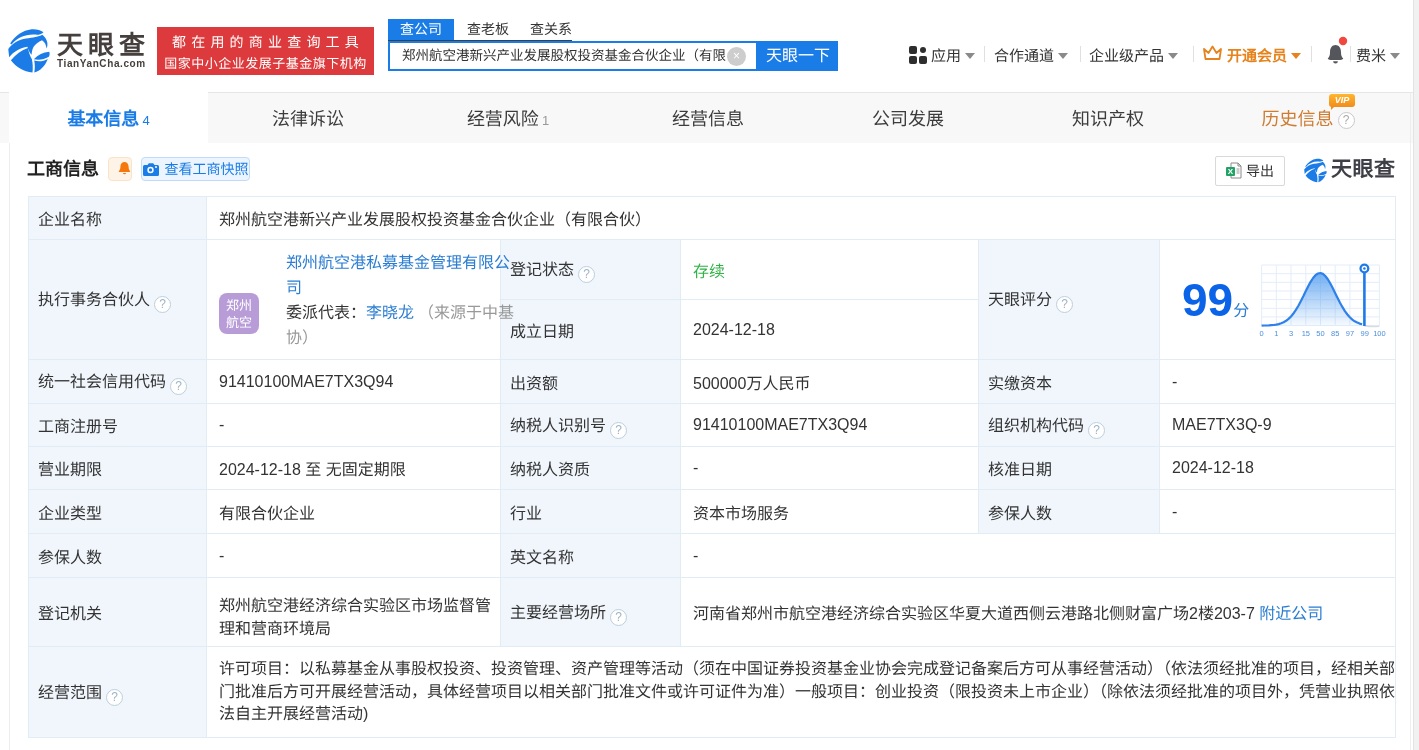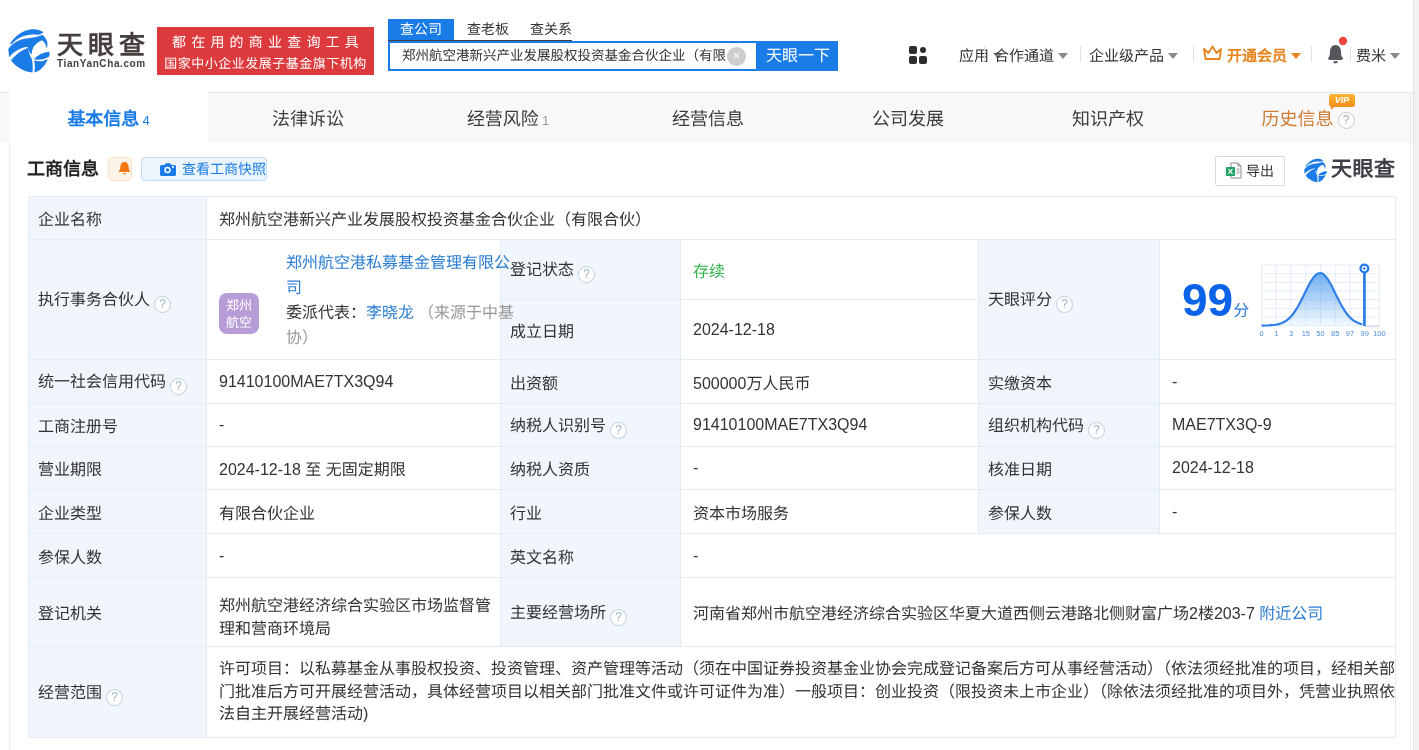--- a/index.html
+++ b/index.html
@@ -42,22 +42,22 @@
 #sideR { left:1410px; top:92px; width:1px; height:658px; background:#ededed; }
 
 .vip-badge { left:1329px; top:94px; width:26px; height:13px; border-radius:3px;
   background:linear-gradient(180deg,#ffb62e,#f08c1c); color:#fff; font-size:9px; font-weight:bold;
   font-style:italic; text-align:center; line-height:13px; }
 .vip-badge:after { content:""; position:absolute; left:2px; top:12px; border-left:4px solid #f08c1c;
   border-bottom:4px solid transparent; }
 
 .sec-title { left:27px; top:160px; font-size:18px; line-height:18px; font-weight:bold; color:#222; }
 .bellbox { left:108px; top:157px; width:24px; height:24px; background:#fef3e7; border:1px solid #fbe3c8; border-radius:4px; }
-.snapbtn { left:141px; top:157px; width:126px; height:24px; background:#ecf5fe; border:1px solid #bedcf9; border-radius:4px;
-  font-size:14px; color:#1a7ce6; line-height:22px; text-align:right; }
+.snapbtn { left:141px; top:157px; width:109px; height:24px; background:#ecf5fe; border:1px solid #bedcf9; border-radius:4px;
+  font-size:14px; color:#1a7ce6; line-height:22px; text-align:center; }
 .exportbtn { left:1215px; top:156px; width:70px; height:30px; background:#fff; border:1px solid #d9d9d9; border-radius:2px;
   font-size:14px; color:#333; line-height:28px; text-align:center; }
 .wlogo-txt { left:1331px; top:158px; font-size:21px; line-height:21px; font-weight:bold; color:#3f3f47; letter-spacing:0.5px; }
 
 table { border-collapse:collapse; table-layout:fixed; }
 #bigtable { position:absolute; left:28px; top:196px; width:1367px; }
 #bigtable th, #bigtable td { border:1px solid #e2ecf4; font-size:16px; font-weight:normal;
   color:#333; text-align:left; vertical-align:middle; padding:4px 12px; }
 #bigtable th { background:#f0f6fc; padding-left:9px; padding-right:4px; }
 .q { display:inline-block; width:17px; height:17px; border:1px solid #bccfde; border-radius:50%;
@@ -93,21 +93,21 @@
   <div class="abs stabline"></div>
   <div class="abs sinput">郑州航空港新兴产业发展股权投资基金合伙企业（有限</div>
   <div class="abs sclear">×</div>
   <div class="abs sbtn">天眼一下</div>
   <svg class="abs" style="left:909px; top:46px;" width="18" height="18" viewBox="0 0 18 18" fill="#2e2e2e">
     <rect x="0" y="0" width="8" height="8" rx="2"></rect>
       <rect x="11" y="1" width="6" height="6" rx="3"></rect>
     <rect x="0" y="10" width="8" height="8" rx="2"></rect>
       <rect x="10" y="10" width="8" height="8" rx="2"></rect>
   </svg>
-  <div class="abs hmenu" style="left:931px;margin-left:28px;">应用<span class="caret"></span></div>
+  <div class="abs hmenu" style="left:931px;">应用<span class="caret"></span></div>
   <div class="abs hdiv" style="left:984px;"></div>
   <div class="abs hmenu" style="left:994px;">合作通道<span class="caret"></span></div>
   <div class="abs hdiv" style="left:1080px;"></div>
   <div class="abs hmenu" style="left:1089px;">企业级产品<span class="caret"></span></div>
   <div class="abs hdiv" style="left:1193px;"></div>
   <svg class="abs" style="left:1203px; top:45px;" width="19" height="17" viewBox="0 0 19 17">
     <path d="M1 4 L5.5 8 L9.5 1.5 L13.5 8 L18 4 L16.5 14 L2.5 14 Z" fill="none" stroke="#e6831c" stroke-width="1.8" stroke-linejoin="round"></path>
   </svg>
   <div class="abs hmenu orange" style="left:1227px;">开通会员<span class="caret or"></span></div>
   <div class="abs hdiv" style="left:1311px;"></div>

